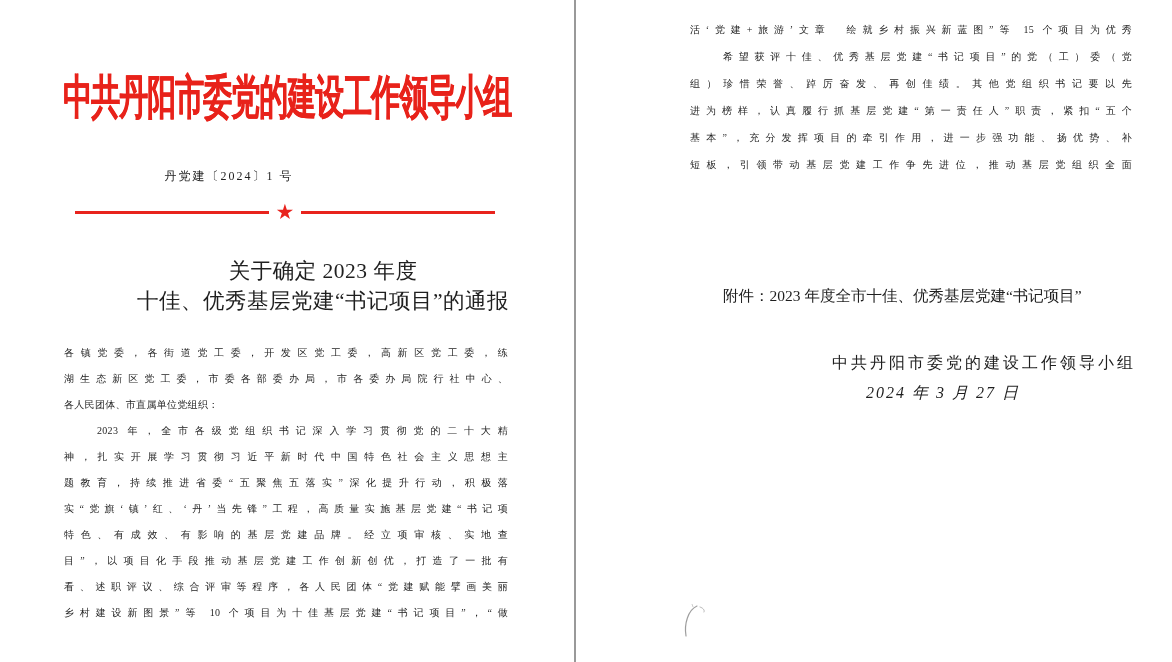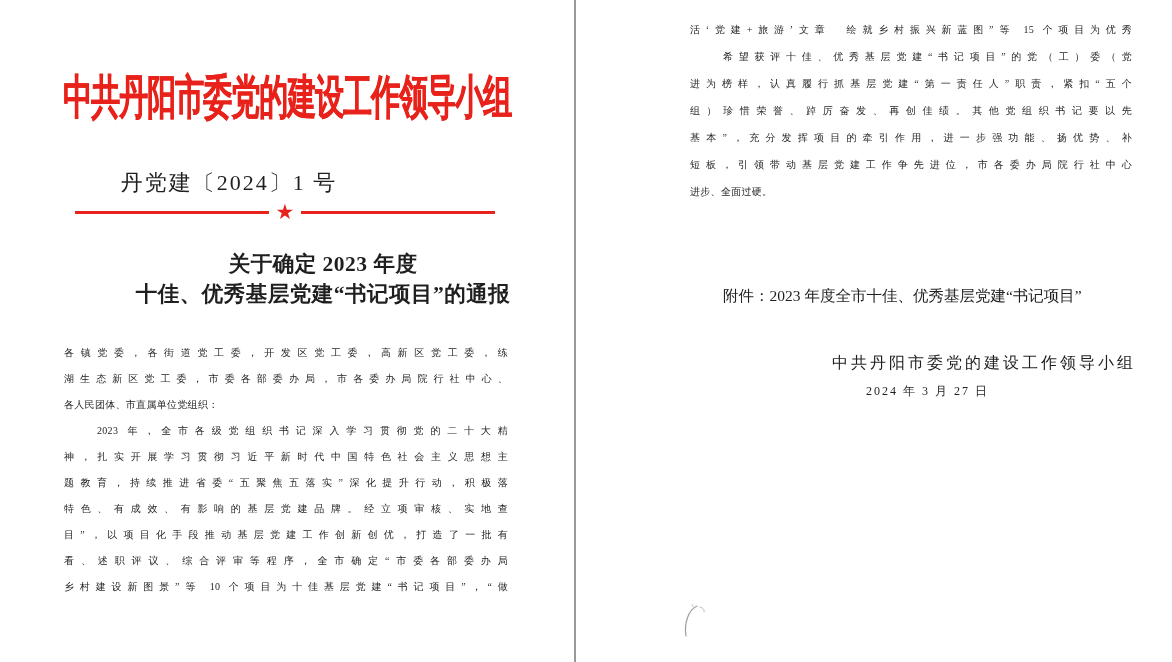--- a/index.html
+++ b/index.html
@@ -31,36 +31,36 @@
     color: #e8221a;
     letter-spacing: -1px;
     white-space: nowrap;
     transform: scaleY(1.62);
     transform-origin: center top;
     text-shadow: 0.6px 0 0 #e8221a;
   }
   .doc-number {
     position: absolute; left: 0; top: 168px; width: 458px;
     text-align: center;
-    font-size: 22px;
+    font-size: 12px;
     letter-spacing: 2px;
   }
   .red-rule {
     position: absolute; left: 75px; top: 199px; width: 420px; height: 26px;
     display: flex; align-items: center;
   }
   .red-rule .seg { flex: 1; height: 3px; background: #e8231d; }
   .red-rule .star {
     color: #e8231d; font-size: 21px; line-height: 21px;
     margin: 0 7px; font-family: "DejaVu Sans", sans-serif;
   }
   .doc-title {
-    position: absolute; left: 0; top: 249px; width: 646px;
+    position: absolute; left: 0; top: 256px; width: 646px;
     text-align: center;
-    font-size: 21.5px; font-weight: bold;
+    font-size: 21.5px; font-weight: normal;
     line-height: 30px;
     letter-spacing: 0.5px;
   }
   .body-block {
     position: absolute;
     font-size: 10px;
   }
   #body-left { left: 64px; top: 340px; width: 444px; }
   #body-left .line { line-height: 26px; }
   #body-right { left: 690px; top: 16px; width: 442px; }
@@ -84,22 +84,23 @@
     white-space: nowrap;
     margin-top: 18px;
   }
   .signature {
     position: absolute; left: 832px; top: 353px;
     font-size: 16px; letter-spacing: 3px;
     white-space: nowrap;
   }
   .sign-date {
     position: absolute; left: 866px; top: 383px;
-    font-size: 12px; letter-spacing: 2px;
+    font-size: 16px; letter-spacing: 2px;
     white-space: nowrap;
+    font-style: italic;
   }
   .pen-mark {
     position: absolute; left: 680px; top: 598px;
     opacity: 0.75;
   }
 </style>
 </head>
 <body>
 
 <div class="page" id="page-left">
@@ -118,39 +119,39 @@
     <div>十佳、优秀基层党建“书记项目”的通报</div>
   </div>
 
   <div class="body-block" id="body-left">
     <div class="line">各镇党委，各街道党工委，开发区党工委，高新区党工委，练</div>
     <div class="line">湖生态新区党工委，市委各部委办局，市各委办局院行社中心、</div>
     <div class="line short">各人民团体、市直属单位党组织：</div>
     <div class="line indent">2023 年，全市各级党组织书记深入学习贯彻党的二十大精</div>
     <div class="line">神，扎实开展学习贯彻习近平新时代中国特色社会主义思想主</div>
     <div class="line">题教育，持续推进省委“五聚焦五落实”深化提升行动，积极落</div>
+    <div class="line">实“党旗‘镇’红、‘丹’当先锋”工程，高质量实施基层党建“书记项</div>
     <div class="line">特色、有成效、有影响的基层党建品牌。经立项审核、实地查</div>
     <div class="line">目”，以项目化手段推动基层党建工作创新创优，打造了一批有</div>
-    <div class="line">看、述职评议、综合评审等程序，全市确定“市委各部委办局</div>
+    <div class="line">看、述职评议、综合评审等程序，各人民团体“党建赋能擘画美丽</div>
     <div class="line">乡村建设新图景”等 10 个项目为十佳基层党建“书记项目”，“做</div>
   </div>
 </div>
 
 <div class="page-divider"></div>
 
 <div class="page" id="page-right"></div>
 
 <div class="body-block" id="body-right">
   <div class="line">活‘党建+旅游’文章　绘就乡村振兴新蓝图”等 15 个项目为优秀</div>
   <div class="line indent">希望获评十佳、优秀基层党建“书记项目”的党（工）委（党</div>
+  <div class="line">组）珍惜荣誉、踔厉奋发、再创佳绩。其他党组织书记要以先</div>
   <div class="line">进为榜样，认真履行抓基层党建“第一责任人”职责，紧扣“五个</div>
-  <div class="line">组）珍惜荣誉、踔厉奋发、再创佳绩。其他党组织书记要以先</div>
   <div class="line">基本”，充分发挥项目的牵引作用，进一步强功能、扬优势、补</div>
-  <div class="line">短板，引领带动基层党建工作争先进位，市各委办局院行社中心</div>
-  <div class="line short">进步、全面过硬。</div>
+  <div class="line">短板，引领带动基层党建工作争先进位，推动基层党组织全面</div>
 </div>
 
 <div class="attachment">附件：2023 年度全市十佳、优秀基层党建“书记项目”</div>
 
 <div class="signature">中共丹阳市委党的建设工作领导小组</div>
 
 <div class="sign-date">2024 年 3 月 27 日</div>
 
 <svg class="pen-mark" width="34" height="42" viewBox="0 0 34 42">
   <path d="M6 38 C 4 26, 8 12, 17 8" stroke="#7d7d7d" stroke-width="1.2" fill="none" stroke-linecap="round"></path>

